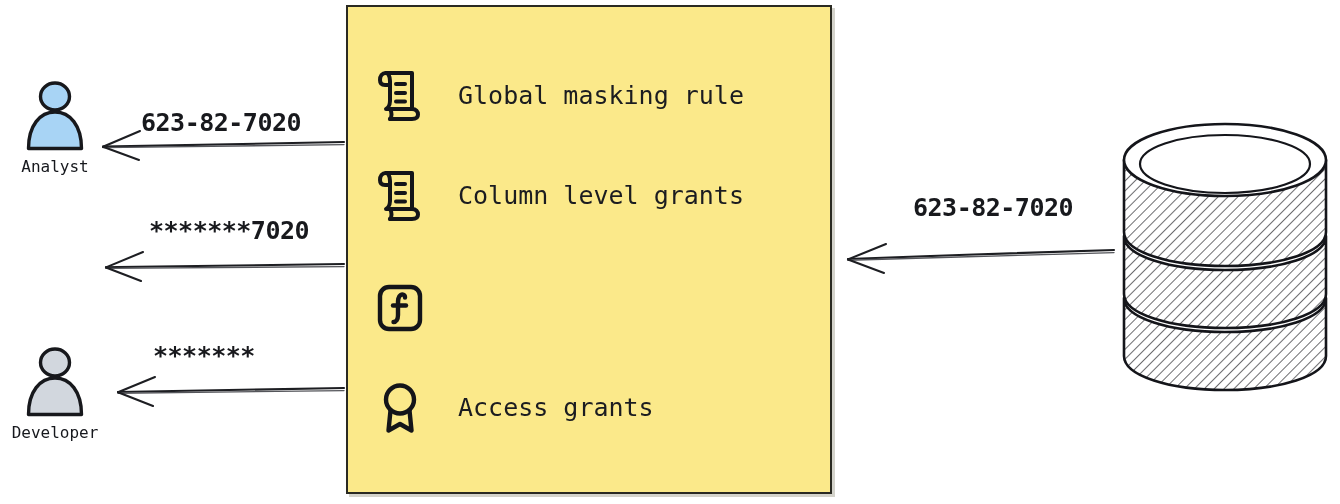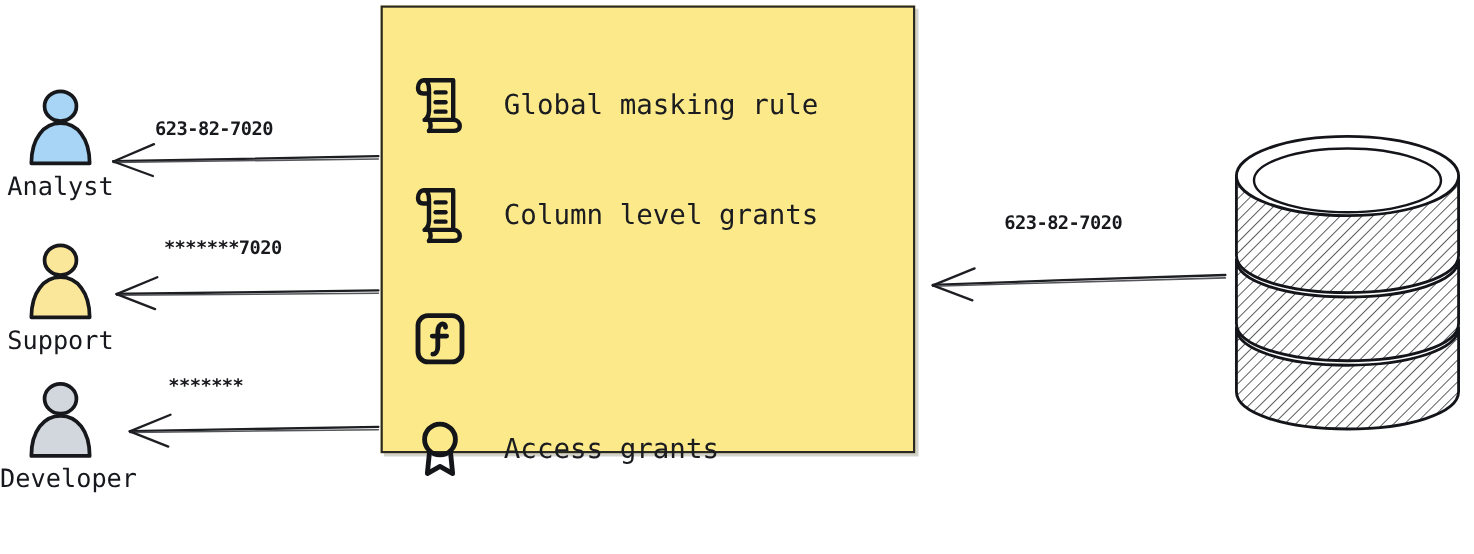--- a/index.html
+++ b/index.html
@@ -29,36 +29,36 @@
     text-align: center;
   }
   .actor .figure {
     width: 78px;
     height: 78px;
     margin: 0 auto;
     display: block;
   }
   .actor .actor-label {
     font-family: "DejaVu Sans Mono", "Liberation Mono", monospace;
-    font-size: 23px;
+    font-size: 16px;
     color: #16181d;
     letter-spacing: 0px;
     margin-top: 1px;
     white-space: nowrap;
   }
 
   #actor-analyst   { left: 0px;  top: 78px;  }
   #actor-support   { left: 0px;  top: 218px; }
   #actor-developer { left: 0px;  top: 344px; }
 
   
   .flow-label {
     position: absolute;
     font-family: "DejaVu Sans Mono", "Liberation Mono", monospace;
-    font-size: 17px;
+    font-size: 25px;
     font-weight: 700;
     color: #18191d;
     letter-spacing: -0.5px;
     white-space: nowrap;
   }
   #label-analyst   { left: 141px; top: 108px; }
   #label-support   { left: 149px; top: 216px; text-align: center; }
   #label-developer { left: 153px; top: 341px; }
   #label-db        { left: 913px; top: 193px; }
 
@@ -70,21 +70,21 @@
     height: 504px;
     pointer-events: none;
   }
 
   
   #policy-card {
     position: absolute;
     left: 346px;
     top: 5px;
     width: 486px;
-    height: 407px;
+    height: 489px;
     background: #fbe98a;
     border: 2.5px solid #2a2a22;
     box-sizing: border-box;
     box-shadow: 3px 3px 0 rgba(60,55,20,0.22);
   }
   .policy-row {
     position: absolute;
     left: 26px;
     display: flex;
     align-items: center;
@@ -161,27 +161,20 @@
   </svg>
 
   <div class="actor" id="actor-analyst">
     <svg class="figure" viewBox="0 0 78 78" xmlns="http://www.w3.org/2000/svg">
       <ellipse cx="39" cy="18.5" rx="14.5" ry="13.5" fill="#a8d4f5" stroke="#17181c" stroke-width="3.4"></ellipse>
       <path d="M12.5,70.5 C12.5,47.5 24,34 39,34 C54,34 65.5,47.5 65.5,70.5 Z" fill="#a8d4f5" stroke="#17181c" stroke-width="3.4" stroke-linejoin="round"></path>
     </svg>
     <div class="actor-label">Analyst</div>
   </div>
 
-  <div class="actor" id="actor-support">
-    <svg class="figure" viewBox="0 0 78 78" xmlns="http://www.w3.org/2000/svg">
-      <ellipse cx="39" cy="18.5" rx="14.5" ry="13.5" fill="#fbe79a" stroke="#17181c" stroke-width="3.4"></ellipse>
-      <path d="M12.5,70.5 C12.5,47.5 24,34 39,34 C54,34 65.5,47.5 65.5,70.5 Z" fill="#fbe79a" stroke="#17181c" stroke-width="3.4" stroke-linejoin="round"></path>
-    </svg>
-    <div class="actor-label">Support</div>
-  </div>
 
   <div class="actor" id="actor-developer">
     <svg class="figure" viewBox="0 0 78 78" xmlns="http://www.w3.org/2000/svg">
       <ellipse cx="39" cy="18.5" rx="14.5" ry="13.5" fill="#d2d7de" stroke="#17181c" stroke-width="3.4"></ellipse>
       <path d="M12.5,70.5 C12.5,47.5 24,34 39,34 C54,34 65.5,47.5 65.5,70.5 Z" fill="#d2d7de" stroke="#17181c" stroke-width="3.4" stroke-linejoin="round"></path>
     </svg>
     <div class="actor-label">Developer</div>
   </div>
 
   <div class="flow-label" id="label-analyst">623-82-7020</div>

